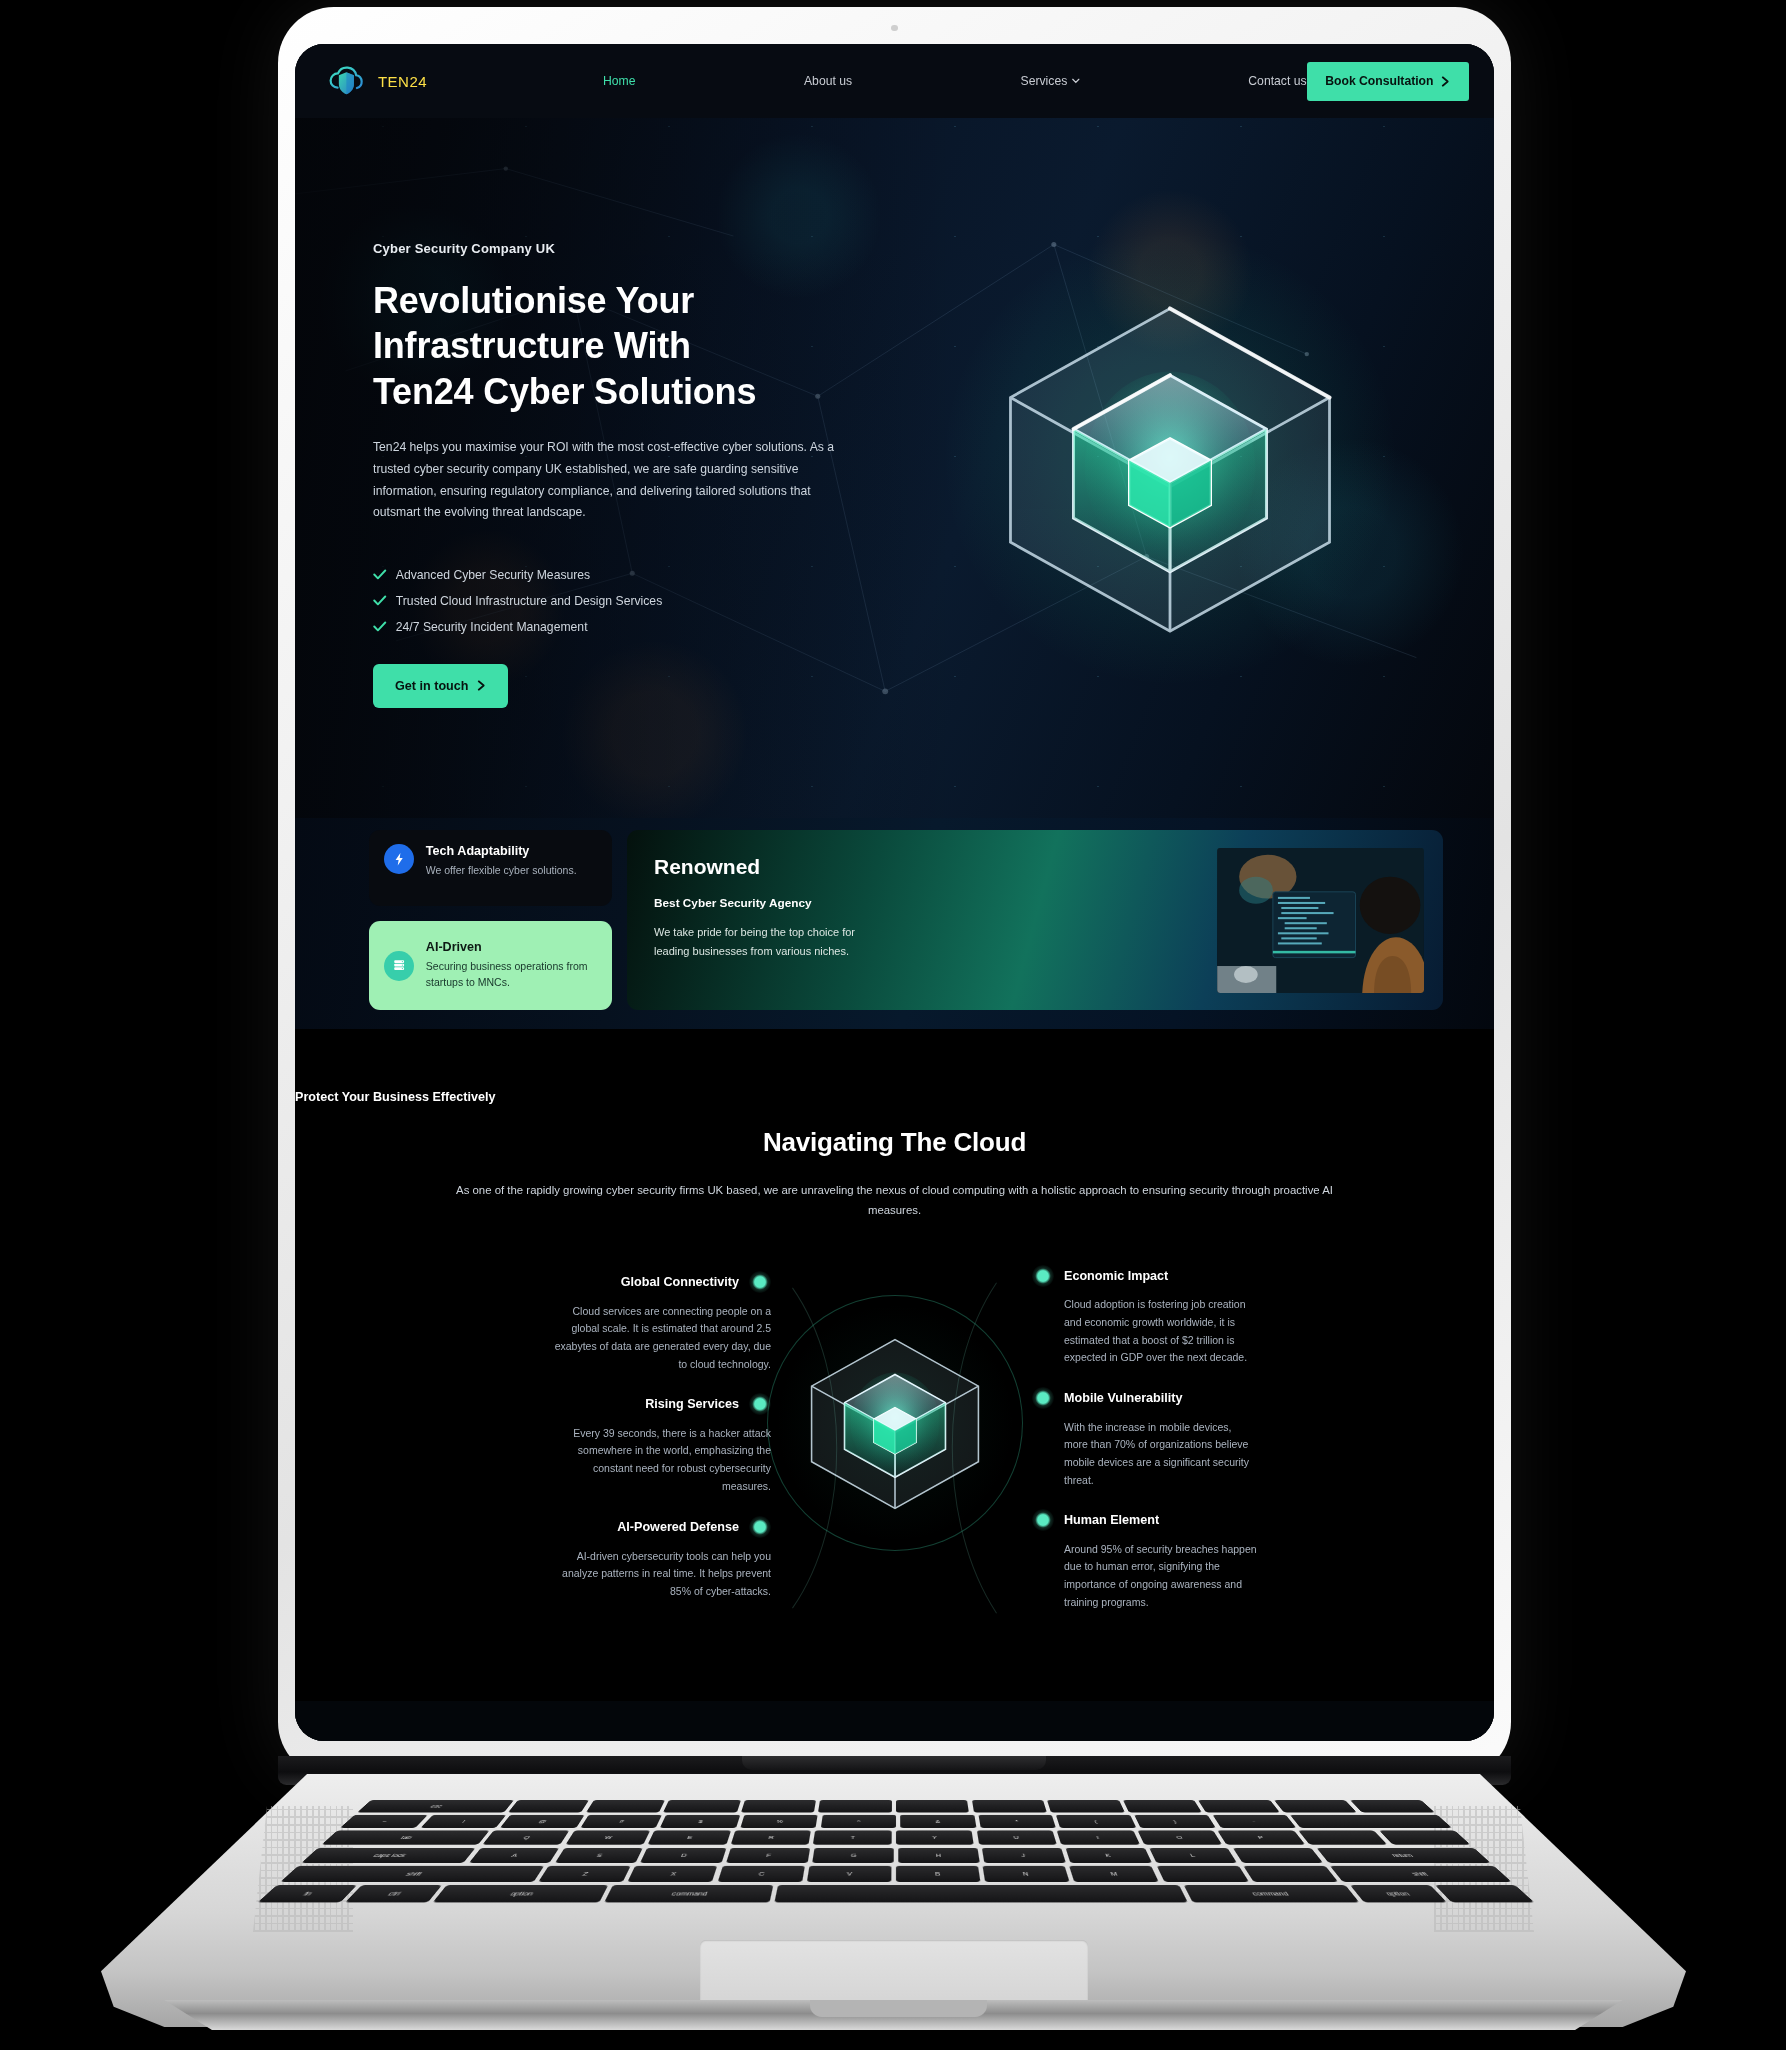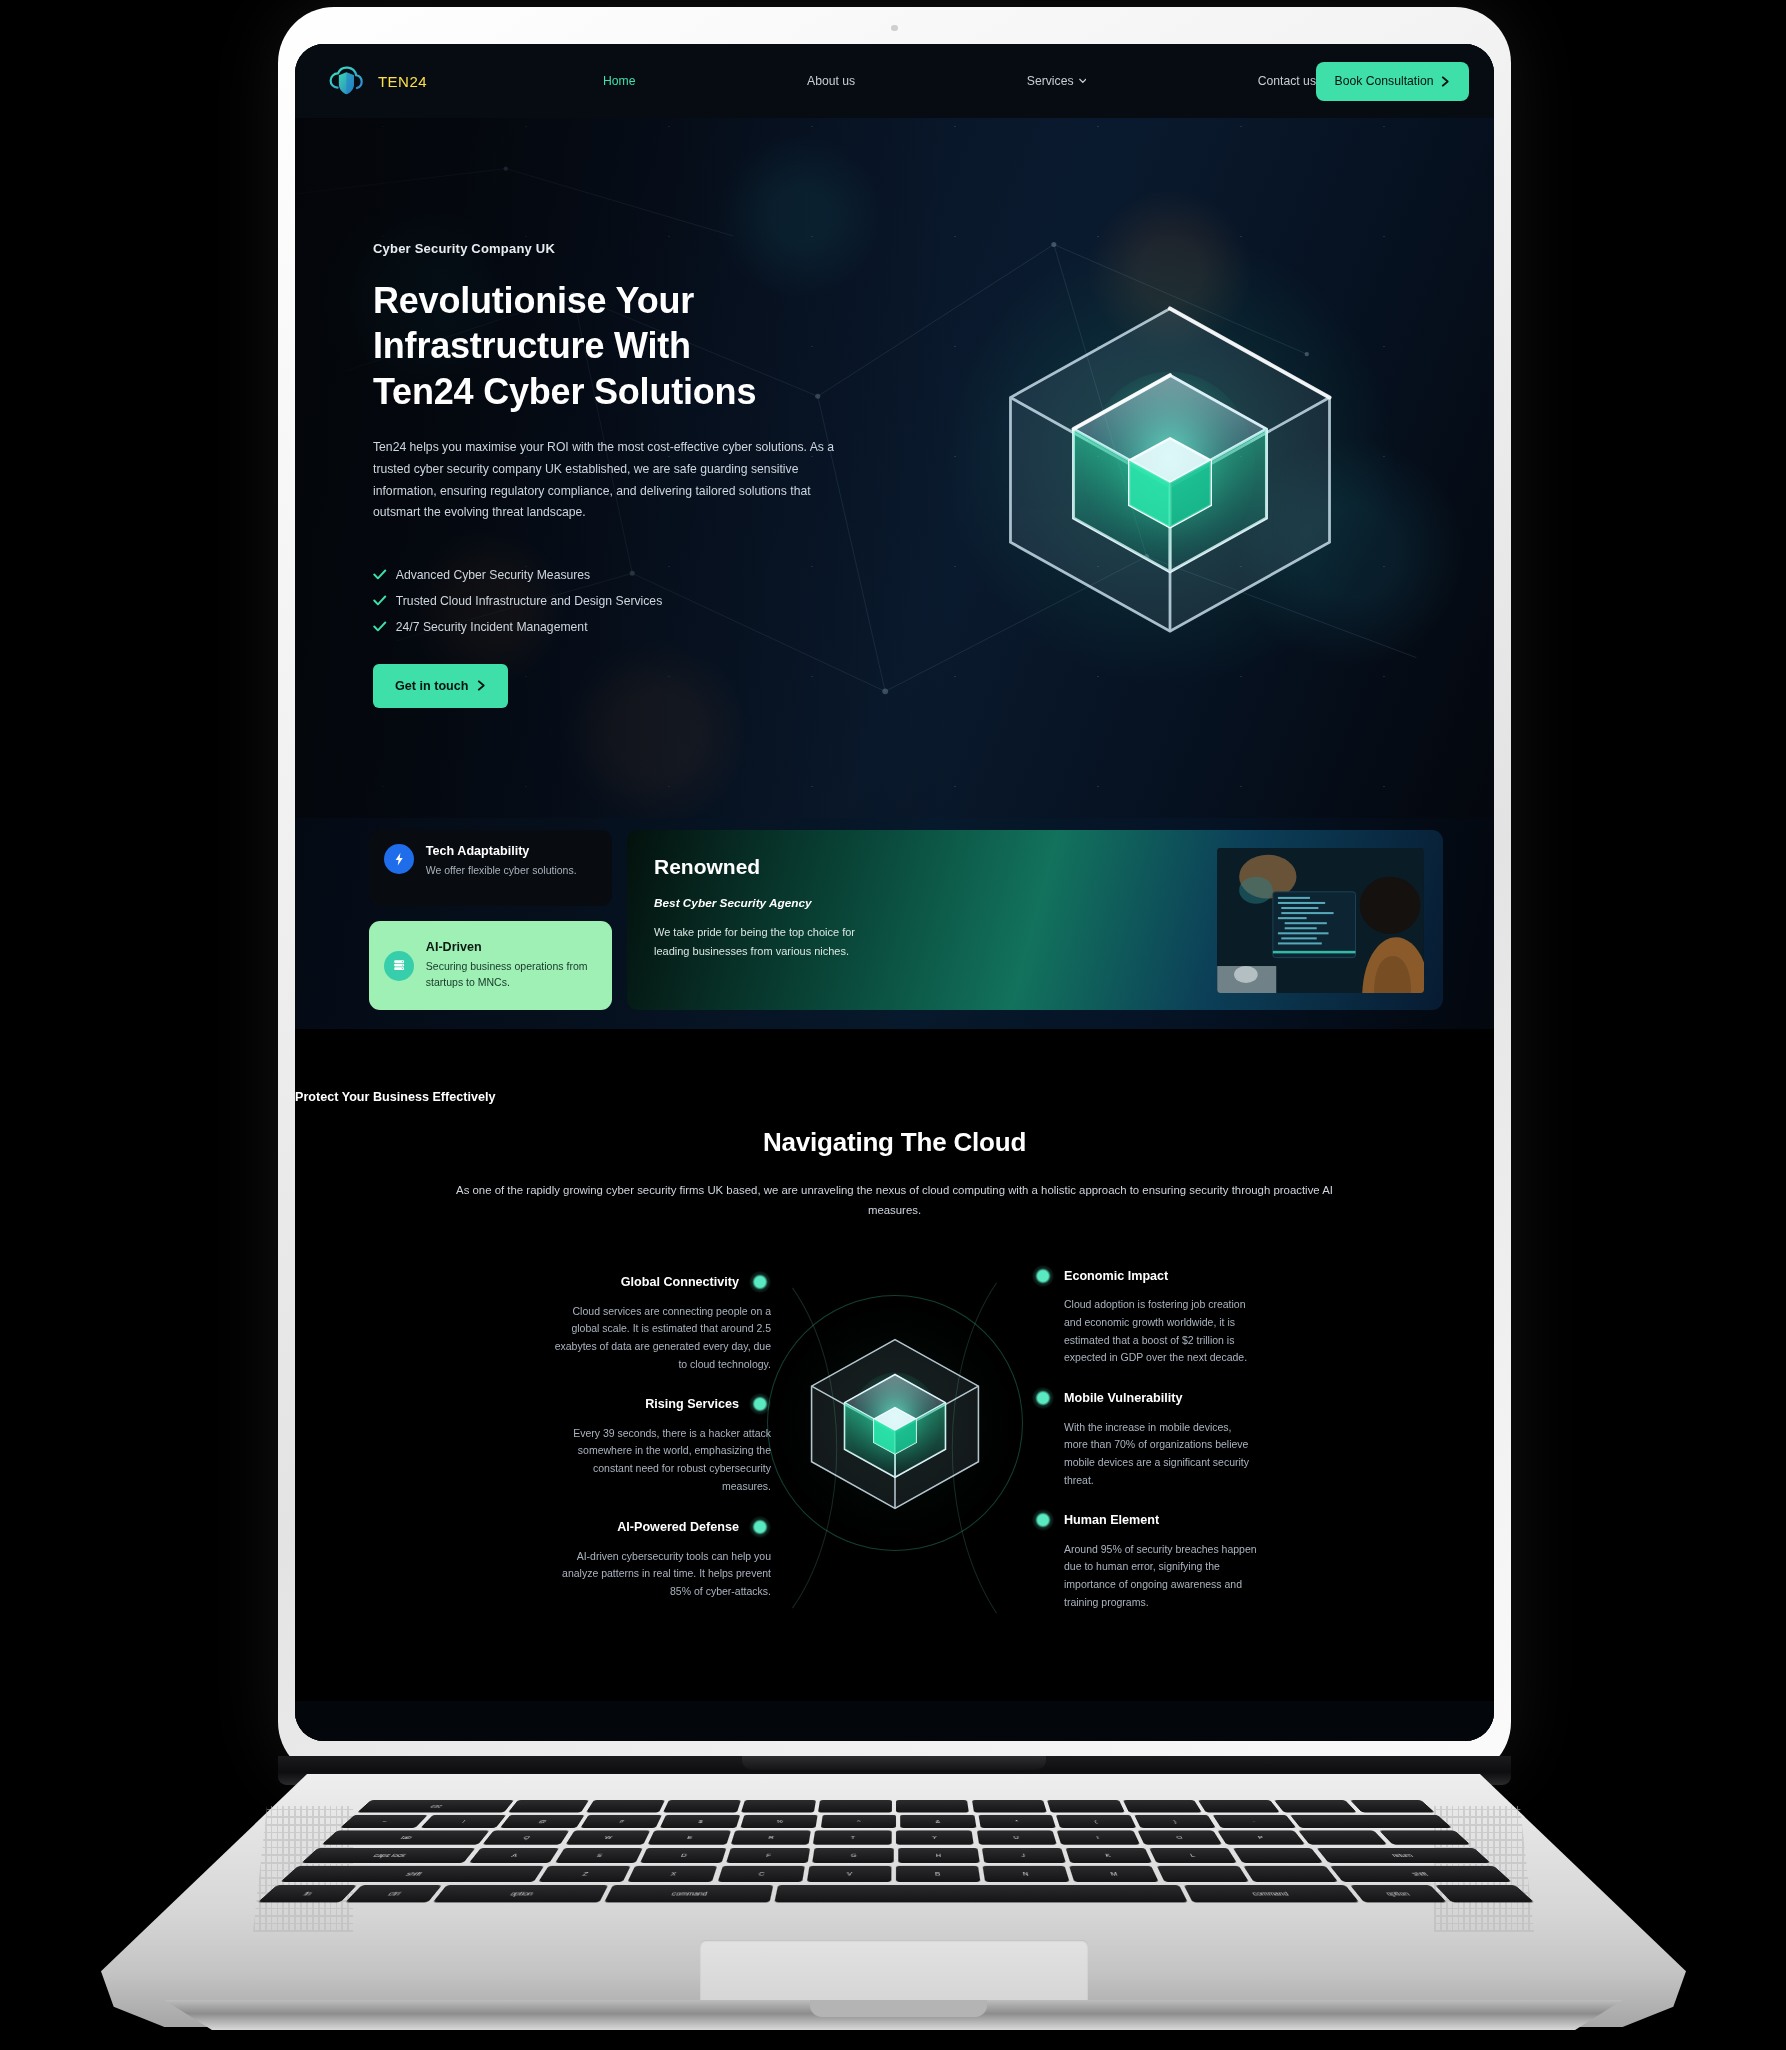--- a/index.html
+++ b/index.html
@@ -87,22 +87,22 @@
     background:#070b12; position:relative; z-index:5;
   }
   .logo-wrap{ display:flex; align-items:center; gap:5.9px; width:278px; }
   .logo-mark{ width:47px; height:42px; display:block; }
   .logo-txt{ color:#fde047; font-size:15px; font-weight:400; letter-spacing:0.5px; }
   .nav{ flex:1; display:flex; align-items:center; justify-content:space-between; gap:31px; }
   .nav a{ color:#c8ccd3; font-size:12.2px; text-decoration:none; display:flex; align-items:center; gap:5px; }
   .nav a.active{ color:#3fe0ab; }
   .caret{ width:7.6px; height:7.6px; display:inline-block; }
   .cta{
-    background:#3fdfa9; color:#07130f; border:none; border-radius:8px;
-    padding:0 18.6px; height:39px; font-size:12.2px; font-weight:400;
+    background:#3fdfa9; color:#07130f; border:none; border-radius:3px;
+    padding:0 18.6px; height:39px; font-size:12.2px; font-weight:700;
     display:flex; align-items:center; gap:7.6px; cursor:pointer; margin-left:auto;
     font-family:"Liberation Sans",sans-serif;
   }
 
   
   .hero{ position:relative; height:700px; overflow:hidden; background:#060d1a; }
   .hero-bg{
     position:absolute; inset:0;
     background:
       radial-gradient(circle at 16% 70%, rgba(255,150,60,.10) 0 3%, transparent 7%),
@@ -175,21 +175,21 @@
   .mini h4{ font-size:12.6px; font-weight:700; }
   .mini.dark h4{ color:#fff; } .mini.lite h4{ color:#0d1a14; }
   .mini p{ font-size:10.5px; line-height:1.5; margin-top:5px; }
   .mini.dark p{ color:#a8b1bc; } .mini.lite p{ color:#17362a; }
   .ren{
     flex:1; border-radius:11px; position:relative; overflow:hidden; display:flex;
     background:linear-gradient(105deg,#04110d 0%,#0a4a3c 30%,#12725c 50%,#0c3f58 72%,#071b32 100%);
   }
   .ren-l{ padding:25px 0 0 27px; width:261px; }
   .ren h3{ color:#fff; font-size:21px; font-weight:800; }
-  .ren h5{ color:#fff; font-size:11.8px; font-weight:700; margin-top:17px;font-style:italic; }
+  .ren h5{ color:#fff; font-size:11.8px; font-weight:700; margin-top:17px; }
   .ren p{ color:#dbe6e2; font-size:11px; line-height:1.68; margin-top:13.5px; }
   .ren-img{
     position:absolute; right:18.6px; top:18.6px; width:207px; height:145px; border-radius:3.4px; overflow:hidden;
     background:linear-gradient(160deg,#123038 0%,#0b1f2c 40%,#071520 100%);
   }
 
   
   .cloud{ background:#000; padding:61px 0 76px; position:relative; }
   .kicker{ text-align:left; color:#fff; font-size:12.6px; font-weight:700; }
   .h2{ text-align:center; color:#fff; font-size:26px; font-weight:800; margin-top:23px; letter-spacing:-0.2px; }

